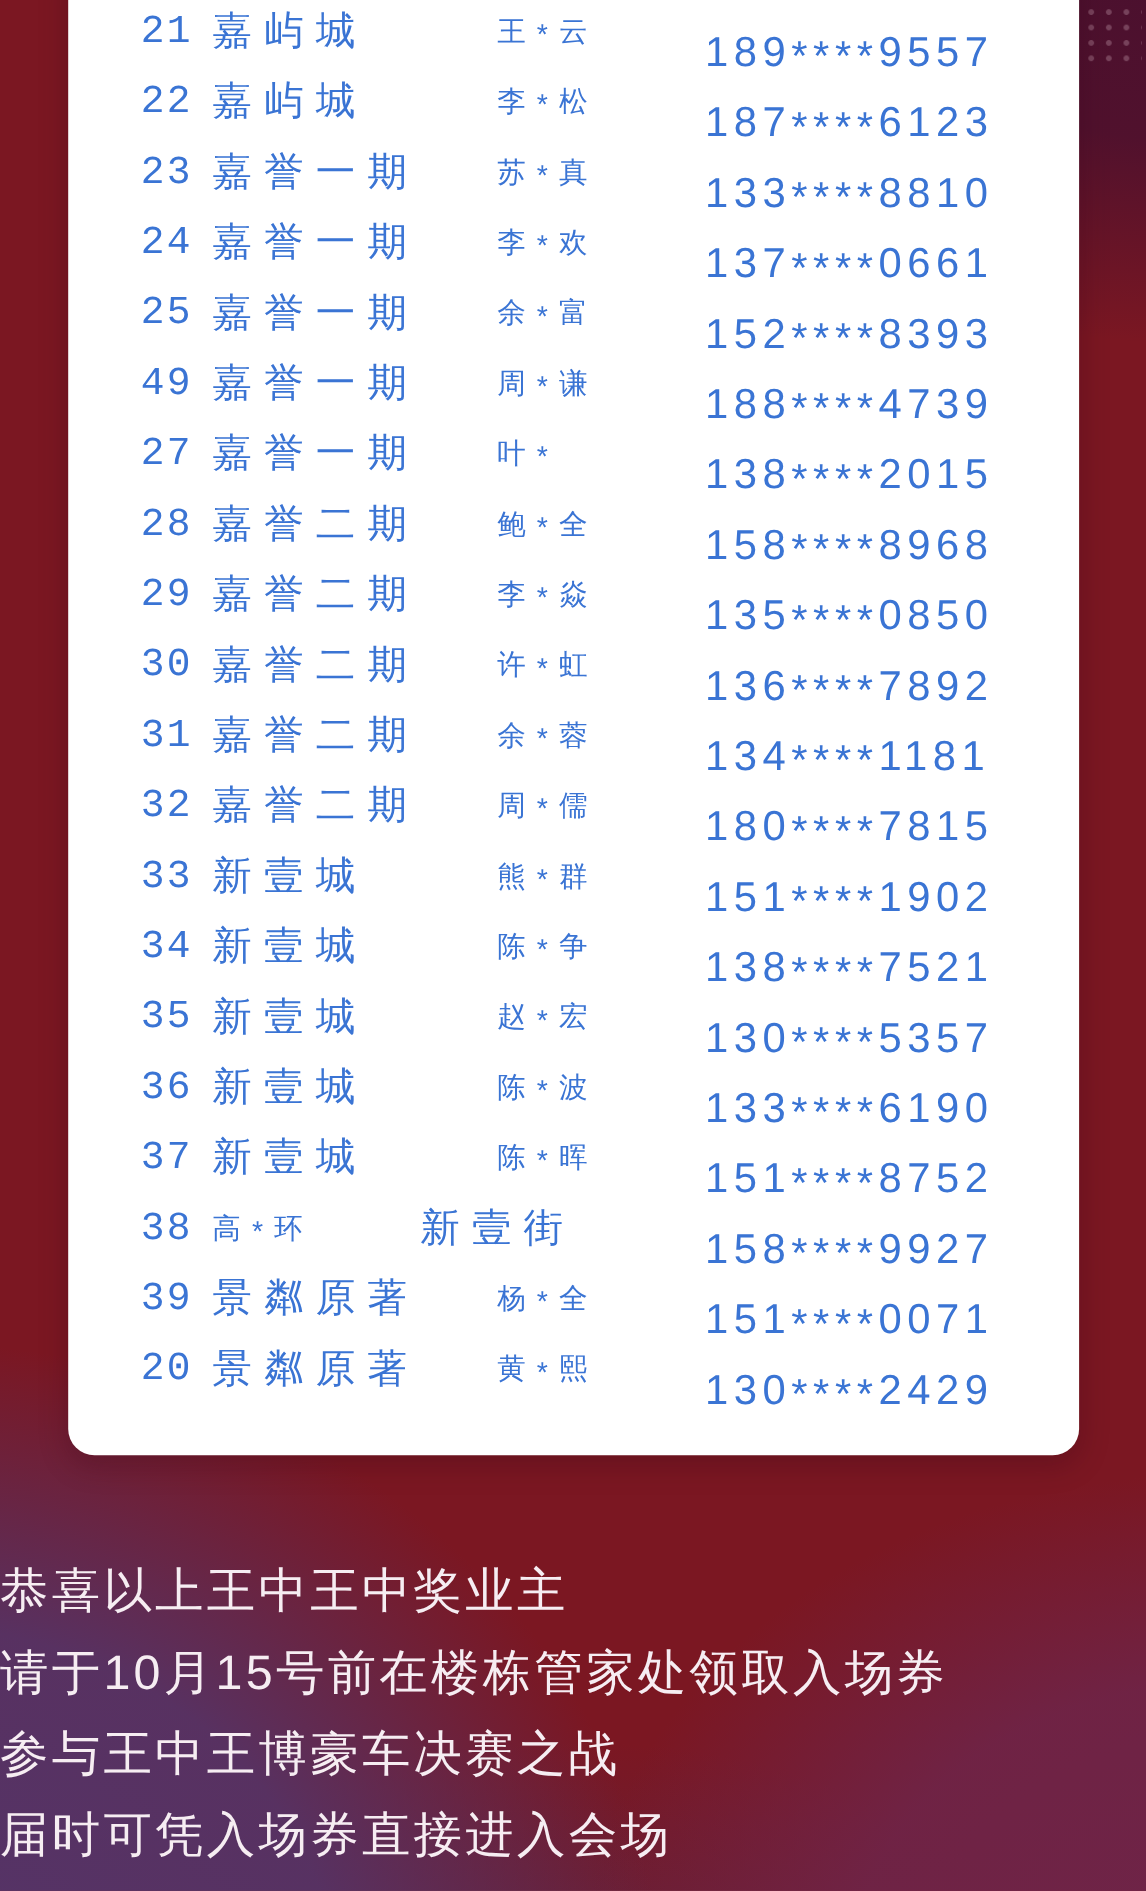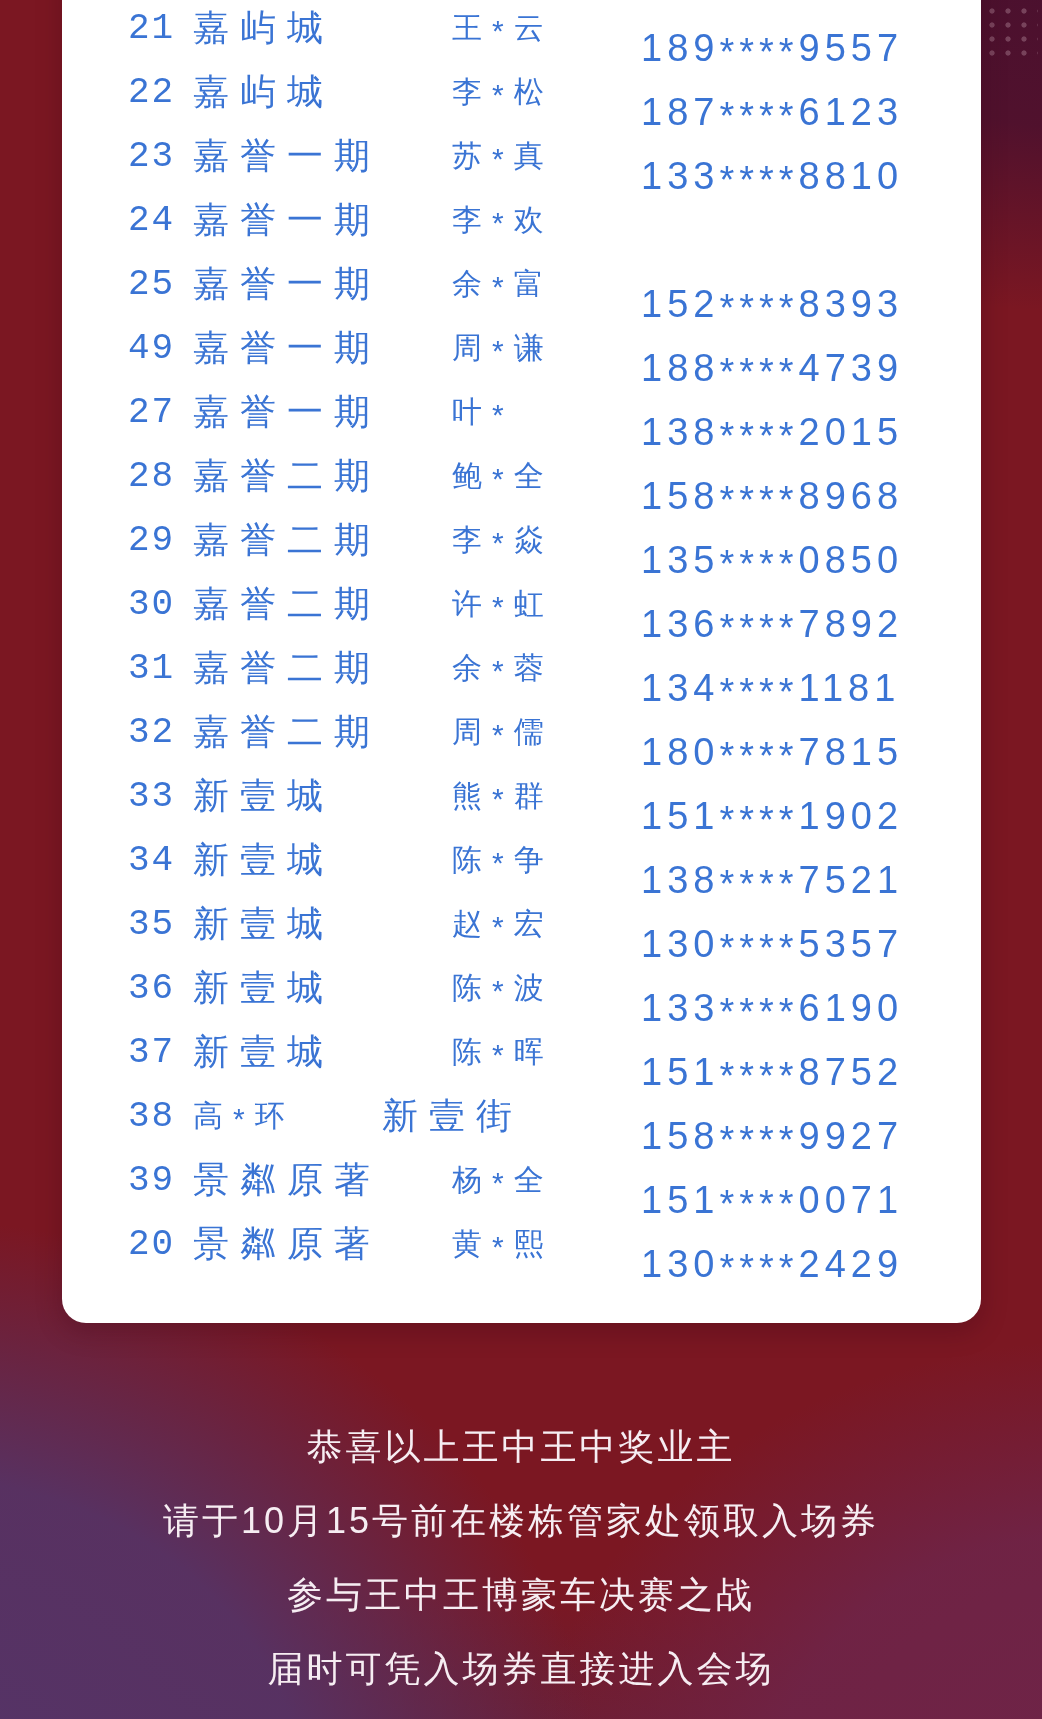--- a/index.html
+++ b/index.html
@@ -28,27 +28,27 @@
   }
   .rows { position: absolute; left: 0; top: 40px; width: 100%; }
   .row {
     height: 64px; display: flex; align-items: center;
     box-sizing: border-box; padding-left: 66px;
     color: #3A74D4; white-space: nowrap;
   }
   .cell { display: inline-block; }
   .cell.no     { width: 65px;  font-size: 36px; letter-spacing: 2px; font-family: Liberation Mono, monospace; }
   .cell.estate { width: 259px; font-size: 36px; letter-spacing: 11px; }
-  .cell.name   { width: 189px; font-size: 30px; letter-spacing: 10px; }
+  .cell.name   { width: 189px; font-size: 26px; letter-spacing: 10px; }
   .cell.phone  { font-size: 38px; letter-spacing: 5px; margin-top: 40px; }
   .mask .ast   { position: relative; top: 0.13em; }
   .footer {
     position: absolute; left: 0; top: 1410px; width: 100%;
-    text-align: center; color: #F6EDF2;
-    font-size: 36px; font-weight: 300; letter-spacing: 3px;
+    text-align: left; color: #F6EDF2;
+    font-size: 44px; font-weight: 300; letter-spacing: 3px;
   }
   .footer-line { height: 74px; line-height: 74px; }
 </style>
 </head>
 <body>
 
 <div class="poster">
   <div class="dots"></div>
 
   <div class="card">
@@ -71,20 +71,21 @@
     <span class="cell no">23</span>
     <span class="cell estate">嘉誉一期</span>
     <span class="cell name mask">苏<span class="ast">*</span>真</span>
     <span class="cell phone mask">133<span class="ast">*</span><span class="ast">*</span><span class="ast">*</span><span class="ast">*</span>8810</span>
   </div>
 
   <div class="row">
     <span class="cell no">24</span>
     <span class="cell estate">嘉誉一期</span>
     <span class="cell name mask">李<span class="ast">*</span>欢</span>
+    <span class="cell phone mask">137<span class="ast">*</span><span class="ast">*</span><span class="ast">*</span><span class="ast">*</span>0661</span>
   </div>
 
   <div class="row">
     <span class="cell no">25</span>
     <span class="cell estate">嘉誉一期</span>
     <span class="cell name mask">余<span class="ast">*</span>富</span>
     <span class="cell phone mask">152<span class="ast">*</span><span class="ast">*</span><span class="ast">*</span><span class="ast">*</span>8393</span>
   </div>
 
   <div class="row">

